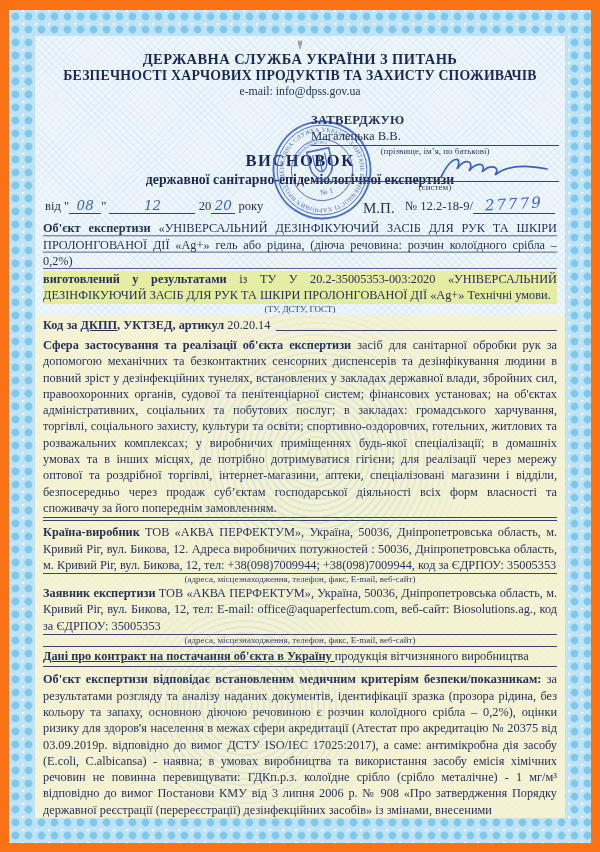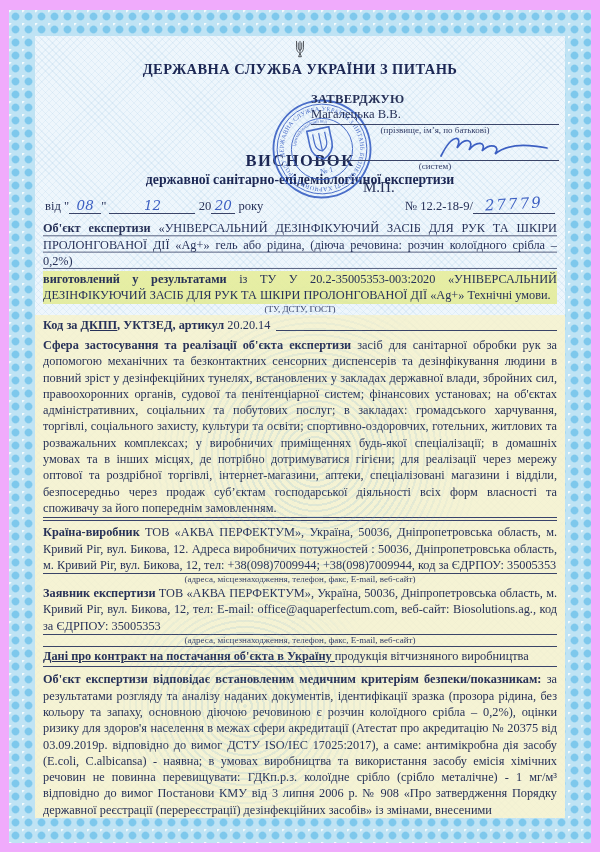--- a/index.html
+++ b/index.html
@@ -1,16 +1,16 @@
 <!DOCTYPE html>
 <html><head>
 <meta charset="utf-8">
 <style>
   html,body{margin:0;padding:0;background:#e9e9e9;}
-  .page{position:relative;width:600px;height:852px;background:#f0abfc;overflow:hidden;
+  .page{position:relative;width:600px;height:852px;background:#f97316;overflow:hidden;
         font-family:"Liberation Serif","DejaVu Serif",serif;color:#273158;}
   
   .band{position:absolute;left:9px;top:10px;right:9px;bottom:9px;background-color:#bfe3f4;
         background-image:
           radial-gradient(circle at 50% 50%, rgba(126,200,236,1) 0 3.2px, rgba(126,200,236,0) 4.5px),
           radial-gradient(circle at 0 0, rgba(255,255,255,.85) 0 1.6px, rgba(255,255,255,0) 3px);
         background-size:13px 13px;}
   
   .inner{position:absolute;left:35px;top:36px;right:35px;bottom:34px;background:#eef6fc;
          background-image:
@@ -78,20 +78,22 @@
 
     <svg class="emblem" width="34" height="52" viewBox="0 0 40 60">
       <g fill="none" stroke="#21242a" stroke-width="2.4" stroke-linejoin="round">
         <path d="M9,3 v21 c0,10 4.5,15 11,18 c6.5,-3 11,-8 11,-18 V3"></path>
         <path d="M14.5,8 v14 c0,6 2,9.5 5.5,11.5 c3.5,-2 5.5,-5.5 5.5,-11.5 V8"></path>
         <path d="M20,3 v36"></path>
         <path d="M20,42 l-4.5,11 h9 z"></path>
       </g>
     </svg>
     <div class="org1">ДЕРЖАВНА СЛУЖБА УКРАЇНИ З ПИТАНЬ</div>
+    <div class="org2">БЕЗПЕЧНОСТІ ХАРЧОВИХ ПРОДУКТІВ ТА ЗАХИСТУ СПОЖИВАЧІВ</div>
+    <div class="mail">e-mail: info@dpss.gov.ua</div>
 
     <div class="approval">
       <svg class="stamp" width="102" height="102" viewBox="0 0 100 100">
         <defs>
           <path id="ringO" d="M50,50 m-37.5,0 a37.5,37.5 0 1,1 75,0 a37.5,37.5 0 1,1 -75,0"></path>
           <path id="ringI" d="M50,50 m-26,0 a26,26 0 1,1 52,0 a26,26 0 1,1 -52,0"></path>
         </defs>
         <g fill="none" stroke="#3d63c5">
           <circle cx="50" cy="50" r="47.5" stroke-width="1.8"></circle>
           <circle cx="50" cy="50" r="44" stroke-width="0.9"></circle>

